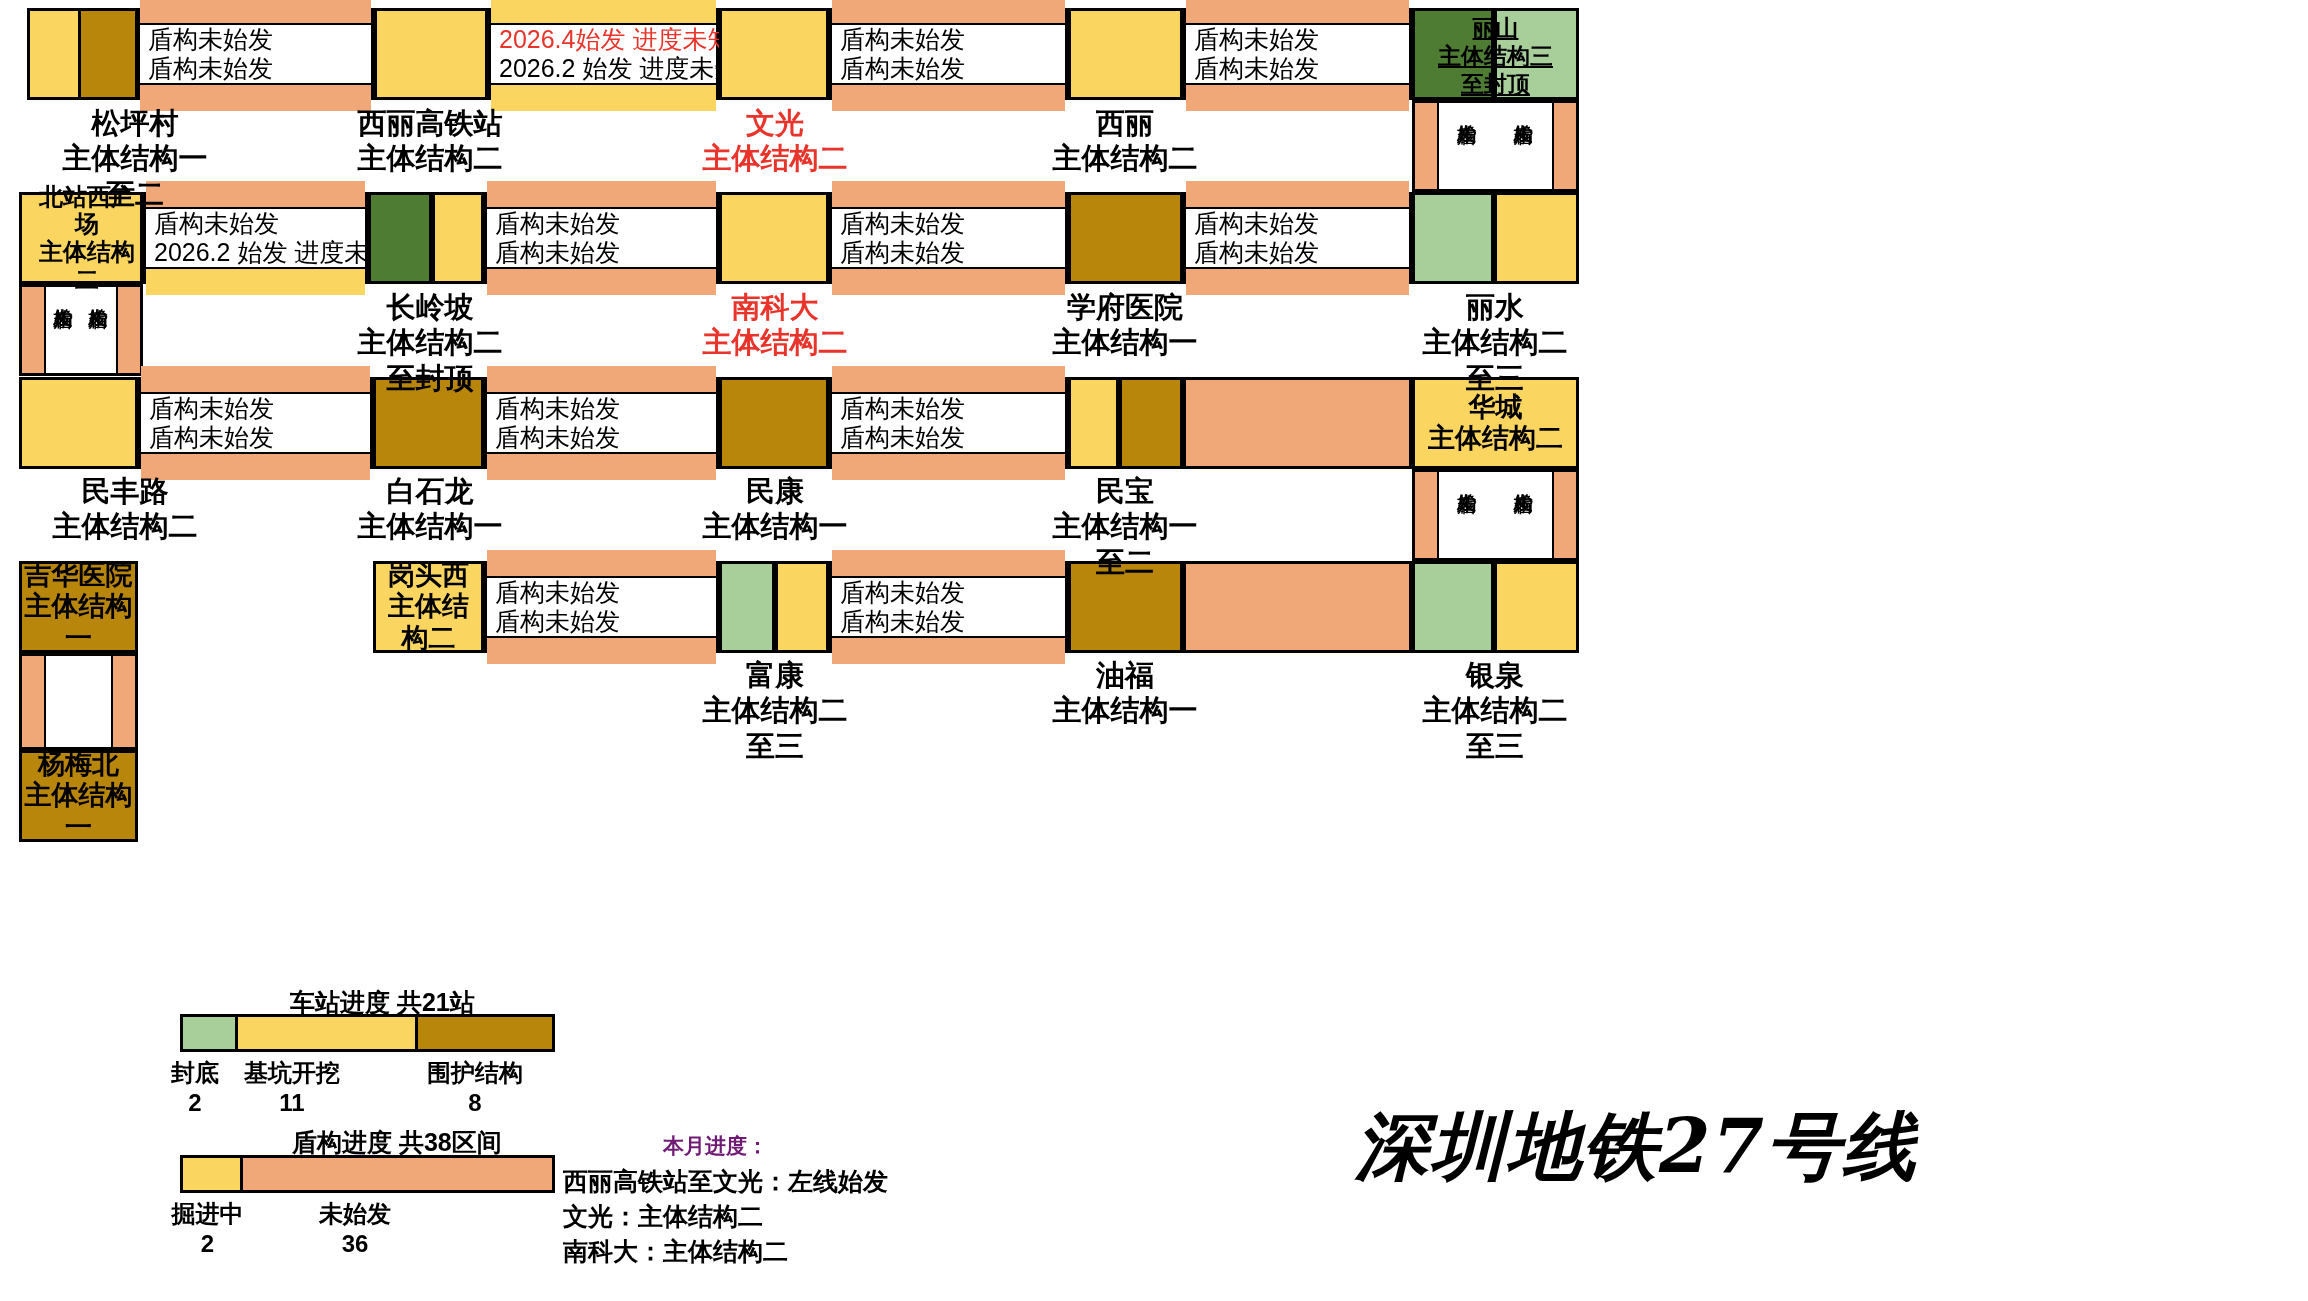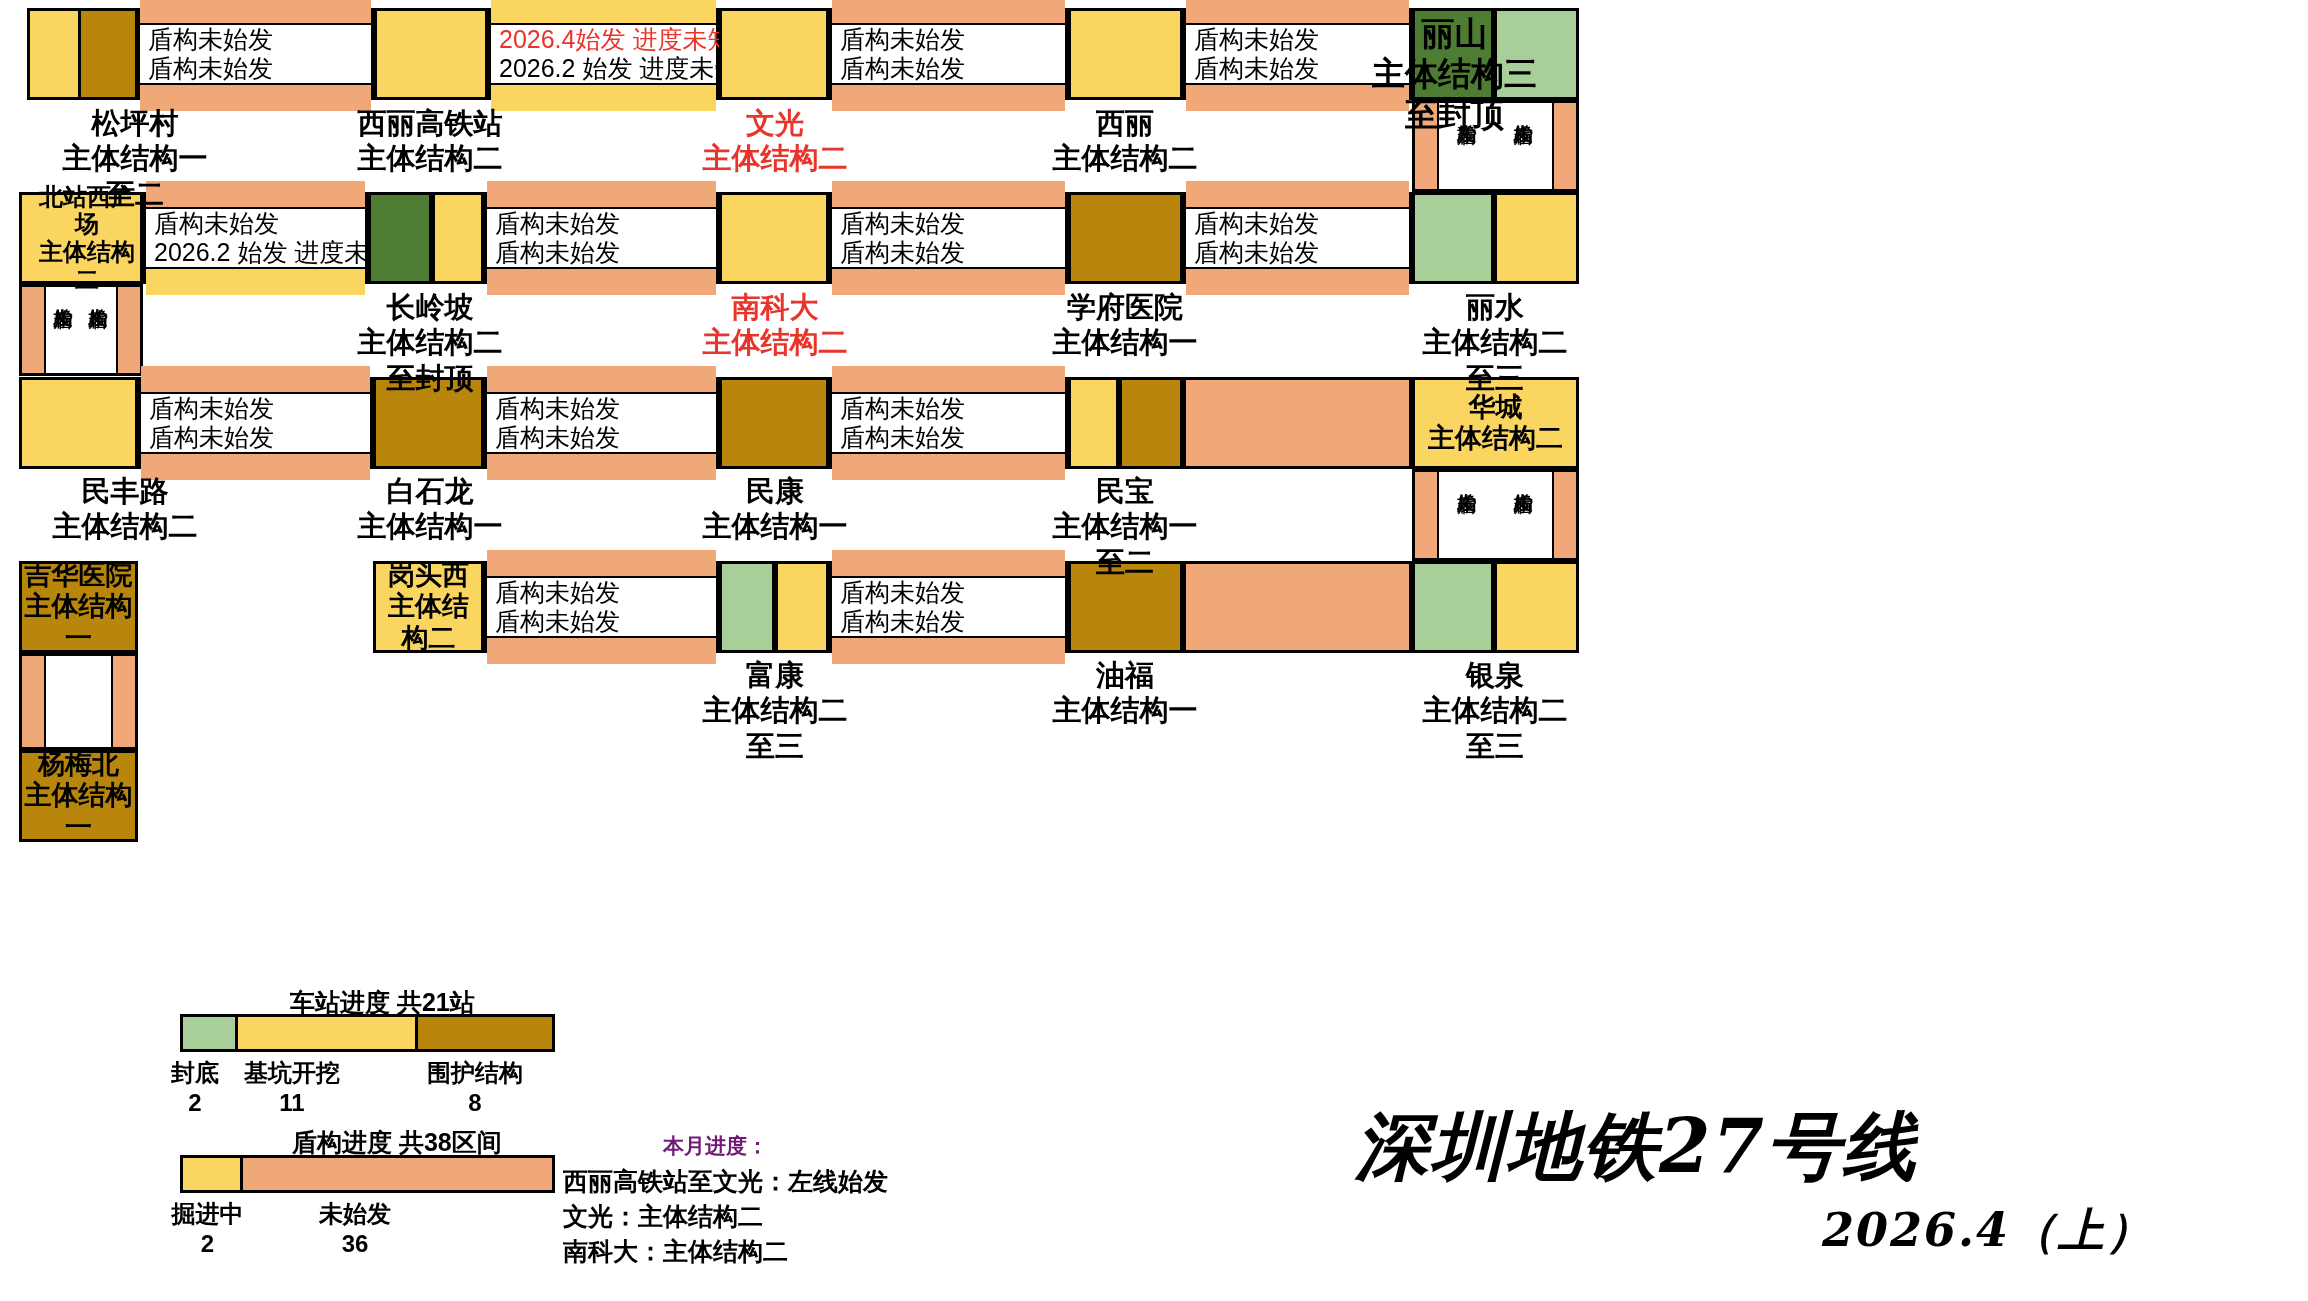--- a/index.html
+++ b/index.html
@@ -207,21 +207,21 @@
     <div class="band" style="background:#f0a878;"></div>
     <div class="mid">
       <span>盾构未始发</span>
       <span>盾构未始发</span>
     </div>
     <div class="band" style="background:#f0a878;"></div>
   </div>
 
   <div class="abs" style="left:1412px; top:8px; width:82px; height:92px; background:#4e7c32; border:3px solid #000; z-index:3;"></div>
   <div class="stn" style="left:1494px; top:8px; width:85px; height:92px; background:#a8cf9a;"></div>
-  <div class="cap" style="left:1371px; top:14px; width:167px; font-size:33px; z-index:6;"><span>丽山</span><br><span>主体结构三
+  <div class="cap" style="left:1412px; top:14px; width:167px; font-size:23px; z-index:6;text-decoration:underline;"><span>丽山</span><br><span>主体结构三
 至封顶</span></div>
 
   <div class="cap" style="left:10px; top:106px; width:250px;"><span>松坪村</span><br><span>主体结构一
 至二</span></div>
   <div class="cap" style="left:305px; top:106px; width:250px;"><span>西丽高铁站</span><br><span>主体结构二</span></div>
   <div class="cap red" style="left:650px; top:106px; width:250px;"><span>文光</span><br><span>主体结构二</span></div>
   <div class="cap" style="left:1000px; top:106px; width:250px;"><span>西丽</span><br><span>主体结构二</span></div>
 
   <div class="vseg" style="left:1412px; top:100px; width:167px; height:92px;">
     <div class="vband" style="background:#f0a878;"></div>
@@ -425,15 +425,14 @@
   </div>
   <div class="legend-lbl" style="left:145px; top:1199px; width:125px;"><span>掘进中</span><br><span>2</span></div>
   <div class="legend-lbl" style="left:285px; top:1199px; width:140px;"><span>未始发</span><br><span>36</span></div>
 
   <div class="note-head" style="left:663px; top:1132px;">本月进度：</div>
   <div class="note" style="left:563px; top:1165px;">西丽高铁站至文光：左线始发</div>
   <div class="note" style="left:563px; top:1200px;">文光：主体结构二</div>
   <div class="note" style="left:563px; top:1235px;">南科大：主体结构二</div>
 
   <div class="brush" id="title-main" style="left:1355px; top:1098px;">深圳地铁27号线</div>
-  <div class="brush" id="title-date" style="left:1822px; top:1200px;">2026.4（上）</div>
 
 </div>
 
 </body></html>

